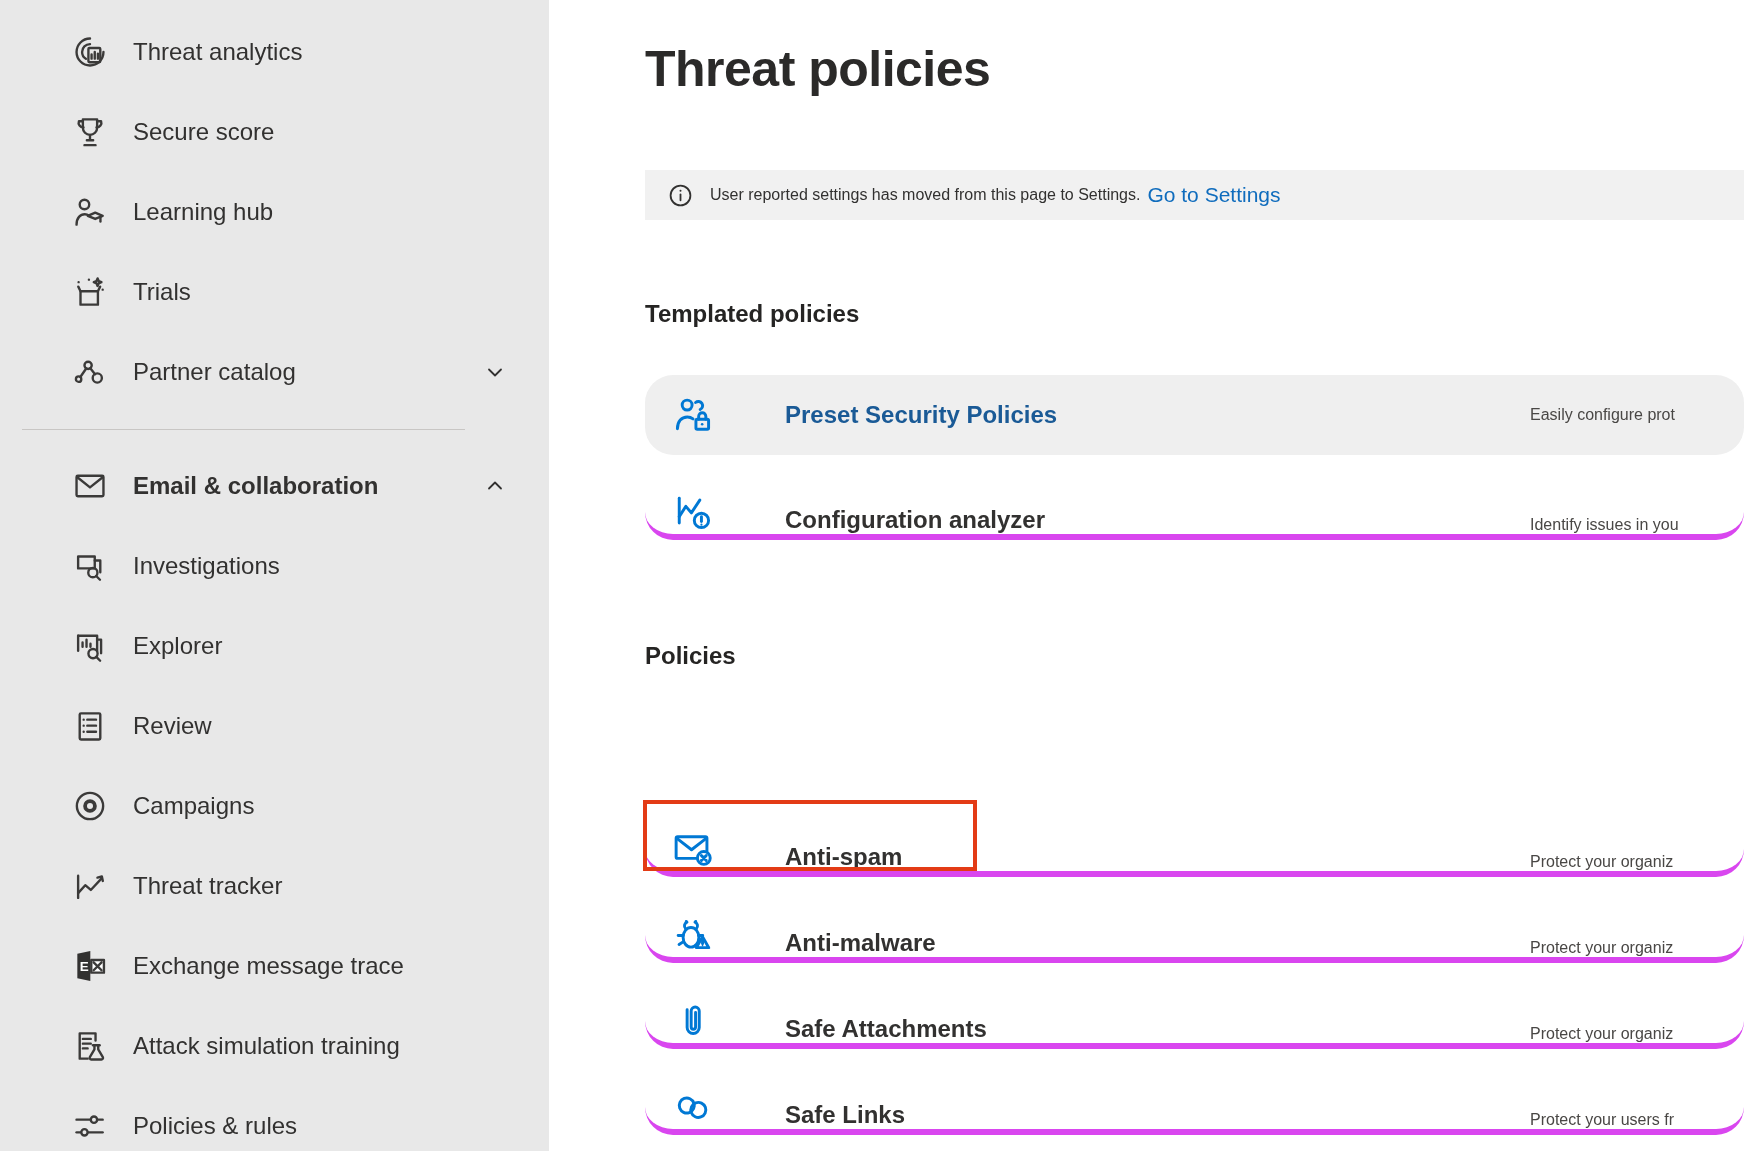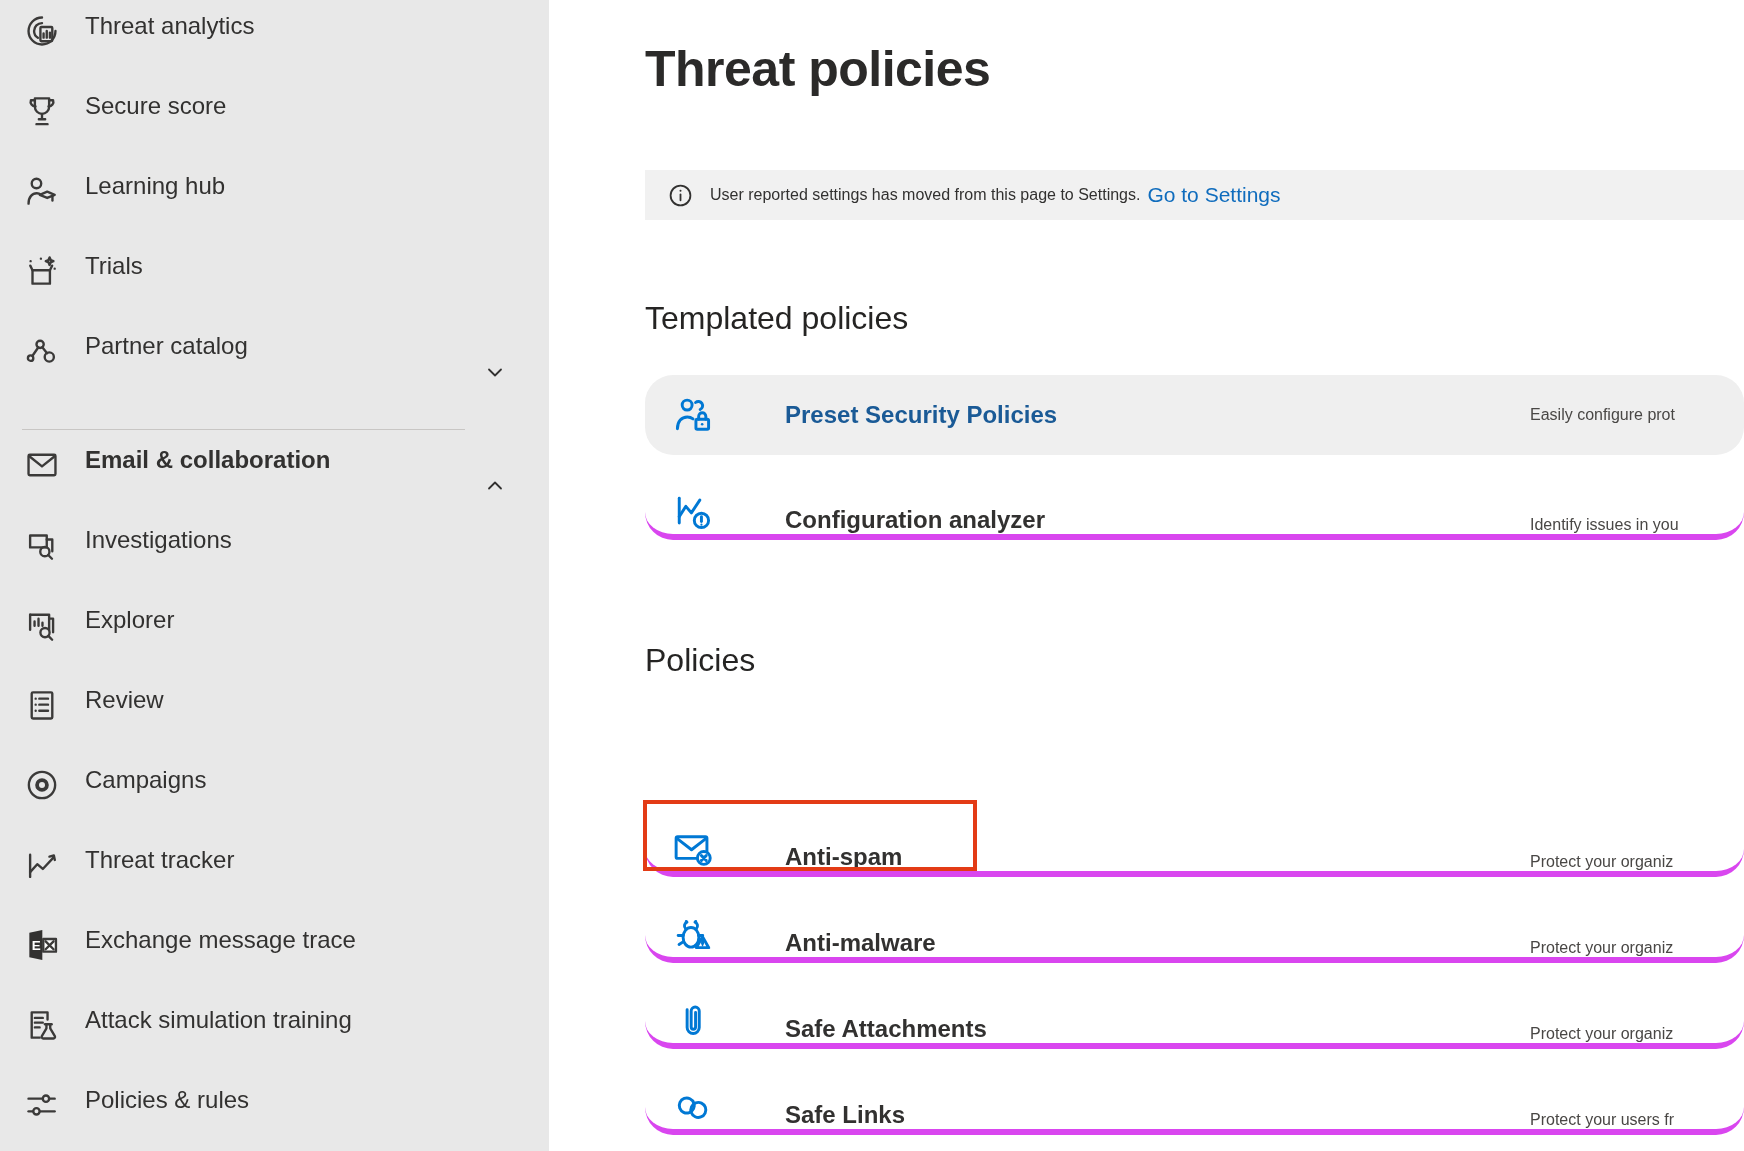--- a/index.html
+++ b/index.html
@@ -7,21 +7,21 @@
     width:1744px;height:1151px;overflow:hidden;position:relative;
     background:#ffffff;font-family:"Liberation Sans",sans-serif;
     -webkit-font-smoothing:antialiased;
   }
   
   .sidebar{
     position:absolute;left:0;top:0;width:549px;height:1151px;
     background:#e8e8e8;padding-top:12px;box-sizing:border-box;
   }
   .snav-item{
-    position:relative;height:80px;display:flex;align-items:flex-start;cursor:pointer;
+    position:relative;height:80px;display:flex;align-items:center;cursor:pointer;padding-left:48px;
   }
   .snav-item .sicon{
     width:44px;margin-left:20px;display:flex;align-items:center;justify-content:center;flex:none;
   }
   .sicon svg{stroke:#3b3a39;fill:none;stroke-width:1.5;stroke-linecap:round;stroke-linejoin:round;}
   .snav-item .slabel{
     margin-left:21px;font-size:24px;color:#323130;white-space:nowrap;
   }
   .snav-item.bold .slabel{font-weight:600;}
   .schevron{position:absolute;right:42px;top:50%;transform:translateY(-50%);display:flex;}
@@ -35,21 +35,21 @@
   }
   .banner{
     position:absolute;left:96px;right:0;top:170px;height:50px;background:#f1f1f1;
     display:flex;align-items:center;padding-left:22px;box-sizing:border-box;
   }
   .banner .info-ic{display:flex;margin-right:16px;flex:none;}
   .banner .info-ic svg{stroke:#323130;fill:none;stroke-width:1.6;stroke-linecap:round;}
   .banner-text{font-size:16px;color:#323130;white-space:nowrap;}
   .banner-link{font-size:21px;color:#0f6cbd;margin-left:7px;white-space:nowrap;cursor:pointer;}
   .sect-head{
-    position:absolute;left:96px;font-size:32px;font-weight:400;color:#252423;white-space:nowrap;
+    position:absolute;left:96px;font-size:24px;font-weight:700;color:#252423;white-space:nowrap;
   }
   .prow{
     position:absolute;left:96px;right:0;display:flex;align-items:center;box-sizing:border-box;cursor:pointer;border-radius:28px;
   }
   .prow .icn{width:46px;margin-left:25px;display:flex;align-items:center;justify-content:center;flex:none;}
   .icn svg{stroke:#0078d4;fill:none;stroke-width:1.6;stroke-linecap:round;stroke-linejoin:round;}
   .prow .pname{margin-left:69px;width:745px;font-size:24px;font-weight:600;color:#323130;white-space:nowrap;flex:none;}
   .prow .pdesc{font-size:16px;color:#494745;white-space:nowrap;overflow:hidden;}
   .row-hl{background:#efefef;}
   .row-line{border-bottom:6px solid #d946ef;align-items:flex-end;}

